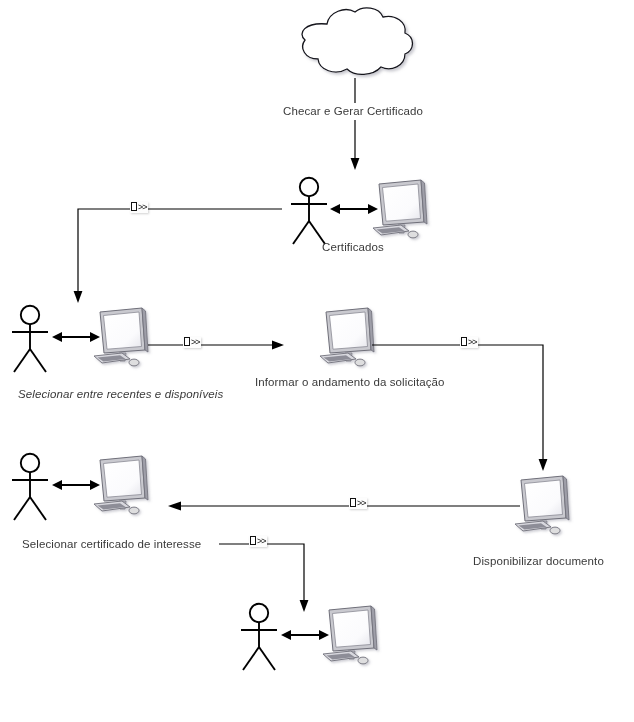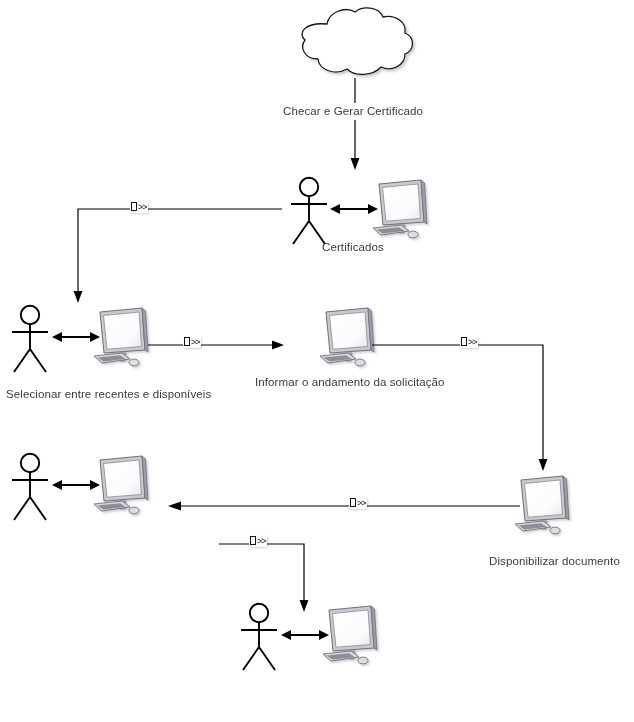--- a/index.html
+++ b/index.html
@@ -147,21 +147,21 @@
         <path d="M8,6 L50,2 L53,44 L12,47 Z" fill="#c9c9cf" stroke="#6f6f79" stroke-width="1"></path>
         <path d="M11.5,9.5 L47,6 L49.5,40.5 L15,43.2 Z" fill="url(#scr1)" stroke="#8a8a94" stroke-width=".8"></path>
         <path d="M50,2 L53.5,5 L56,46 L53,44 Z" fill="#9e9ea8" stroke="#6f6f79" stroke-width=".8"></path>
         <path d="M27,47 L34,47 L33,55 L28,55 Z" fill="#b9b9c1" stroke="#7a7a84" stroke-width=".8"></path>
         <path d="M2,50 L30,47 L38,53 L10,57 Z" fill="#d8d8de" stroke="#70707a" stroke-width=".9"></path>
         <path d="M5.5,51.4 L28,49.2 L33.5,53 L11.5,55.5 Z" fill="#8d8d97"></path>
         <ellipse cx="42" cy="56.5" rx="5" ry="3.4" fill="#dededf" stroke="#70707a" stroke-width=".9"></ellipse>
       </g>
     </svg>
   </div>
-  <div class="lbl" style="left:6px;top:388px;">Selecionar entre recentes e disponíveis</div>
+  <div class="lbl" style="left:18px;top:388px;font-style:italic;">Selecionar entre recentes e disponíveis</div>
 
   <svg class="node" style="left:148px;top:337px;" width="136" height="16">
     <line x1="0" y1="8" x2="126" y2="8" stroke="#000" stroke-width="1.2"></line>
     <polygon points="136,8 124,3.6 124,12.4" fill="#000"></polygon>
   </svg>
   <div class="badge" style="left:183px;top:337px;">
     <span class="tofu"></span><span class="chev">&gt;&gt;</span>
   </div>
 
   <div class="node" style="left:318px;top:306px;">
@@ -193,21 +193,21 @@
         <path d="M8,6 L50,2 L53,44 L12,47 Z" fill="#c9c9cf" stroke="#6f6f79" stroke-width="1"></path>
         <path d="M11.5,9.5 L47,6 L49.5,40.5 L15,43.2 Z" fill="url(#scr1)" stroke="#8a8a94" stroke-width=".8"></path>
         <path d="M50,2 L53.5,5 L56,46 L53,44 Z" fill="#9e9ea8" stroke="#6f6f79" stroke-width=".8"></path>
         <path d="M27,47 L34,47 L33,55 L28,55 Z" fill="#b9b9c1" stroke="#7a7a84" stroke-width=".8"></path>
         <path d="M2,50 L30,47 L38,53 L10,57 Z" fill="#d8d8de" stroke="#70707a" stroke-width=".9"></path>
         <path d="M5.5,51.4 L28,49.2 L33.5,53 L11.5,55.5 Z" fill="#8d8d97"></path>
         <ellipse cx="42" cy="56.5" rx="5" ry="3.4" fill="#dededf" stroke="#70707a" stroke-width=".9"></ellipse>
       </g>
     </svg>
   </div>
-  <div class="lbl" style="left:473px;top:555px;margin-left:16px;">Disponibilizar documento</div>
+  <div class="lbl" style="left:473px;top:555px;">Disponibilizar documento</div>
 
   <svg class="node" style="left:168px;top:498px;" width="352" height="16">
     <line x1="12" y1="8" x2="352" y2="8" stroke="#000" stroke-width="1.2"></line>
     <polygon points="0,8 13,3.4 13,12.6" fill="#000"></polygon>
   </svg>
   <div class="badge" style="left:349px;top:498px;">
     <span class="tofu"></span><span class="chev">&gt;&gt;</span>
   </div>
 
   <div class="node" style="left:6px;top:452px;">
@@ -230,20 +230,21 @@
         <path d="M8,6 L50,2 L53,44 L12,47 Z" fill="#c9c9cf" stroke="#6f6f79" stroke-width="1"></path>
         <path d="M11.5,9.5 L47,6 L49.5,40.5 L15,43.2 Z" fill="url(#scr1)" stroke="#8a8a94" stroke-width=".8"></path>
         <path d="M50,2 L53.5,5 L56,46 L53,44 Z" fill="#9e9ea8" stroke="#6f6f79" stroke-width=".8"></path>
         <path d="M27,47 L34,47 L33,55 L28,55 Z" fill="#b9b9c1" stroke="#7a7a84" stroke-width=".8"></path>
         <path d="M2,50 L30,47 L38,53 L10,57 Z" fill="#d8d8de" stroke="#70707a" stroke-width=".9"></path>
         <path d="M5.5,51.4 L28,49.2 L33.5,53 L11.5,55.5 Z" fill="#8d8d97"></path>
         <ellipse cx="42" cy="56.5" rx="5" ry="3.4" fill="#dededf" stroke="#70707a" stroke-width=".9"></ellipse>
       </g>
     </svg>
   </div>
+  <div class="lbl" style="left:22px;top:538px;">Selecionar certificado de interesse</div>
 
   <svg class="node" style="left:219px;top:536px;" width="96" height="82">
     <polyline points="0,8 85,8 85,64" fill="none" stroke="#000" stroke-width="1.2"></polyline>
     <polygon points="85,76 80.6,64 89.4,64" fill="#000"></polygon>
   </svg>
   <div class="badge" style="left:249px;top:536px;">
     <span class="tofu"></span><span class="chev">&gt;&gt;</span>
   </div>
 
   <div class="node" style="left:235px;top:602px;">

